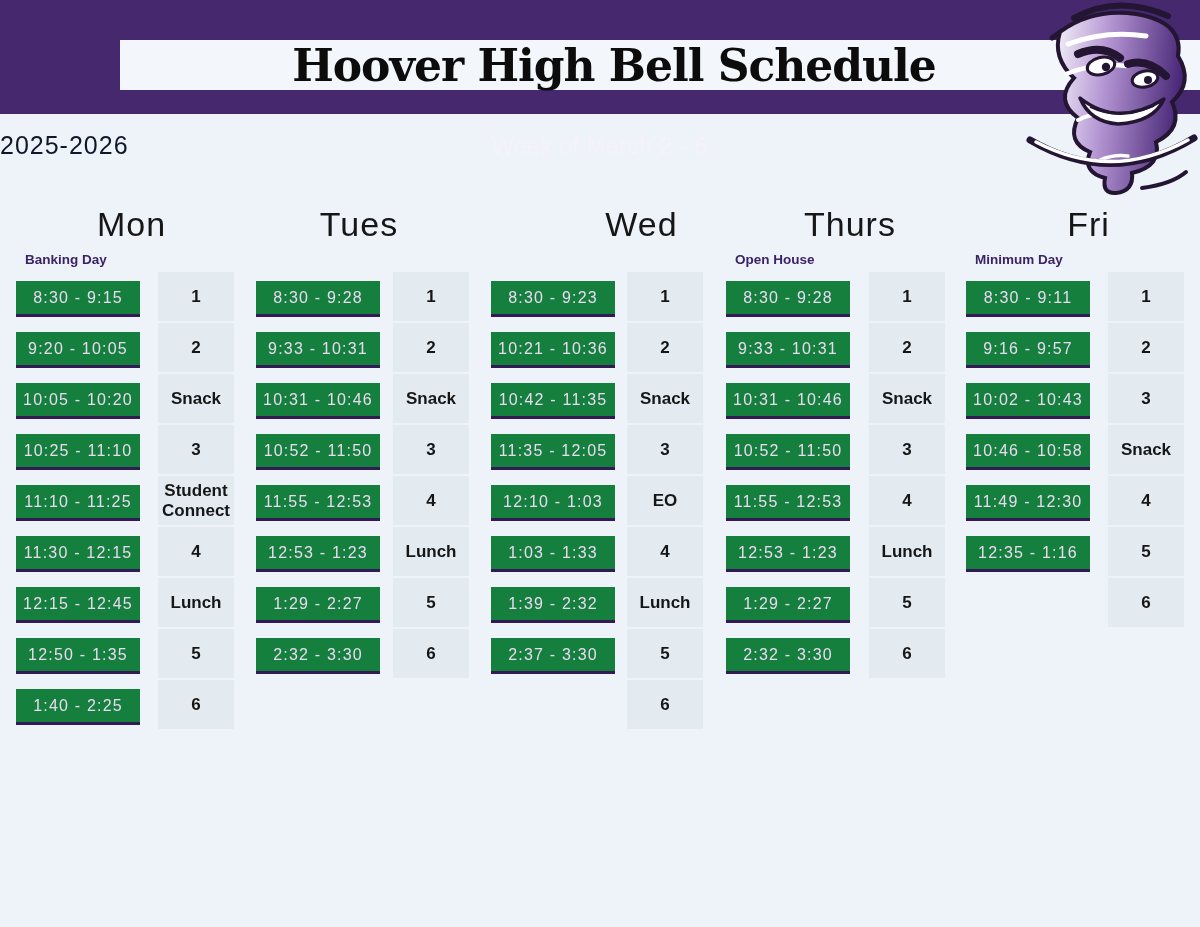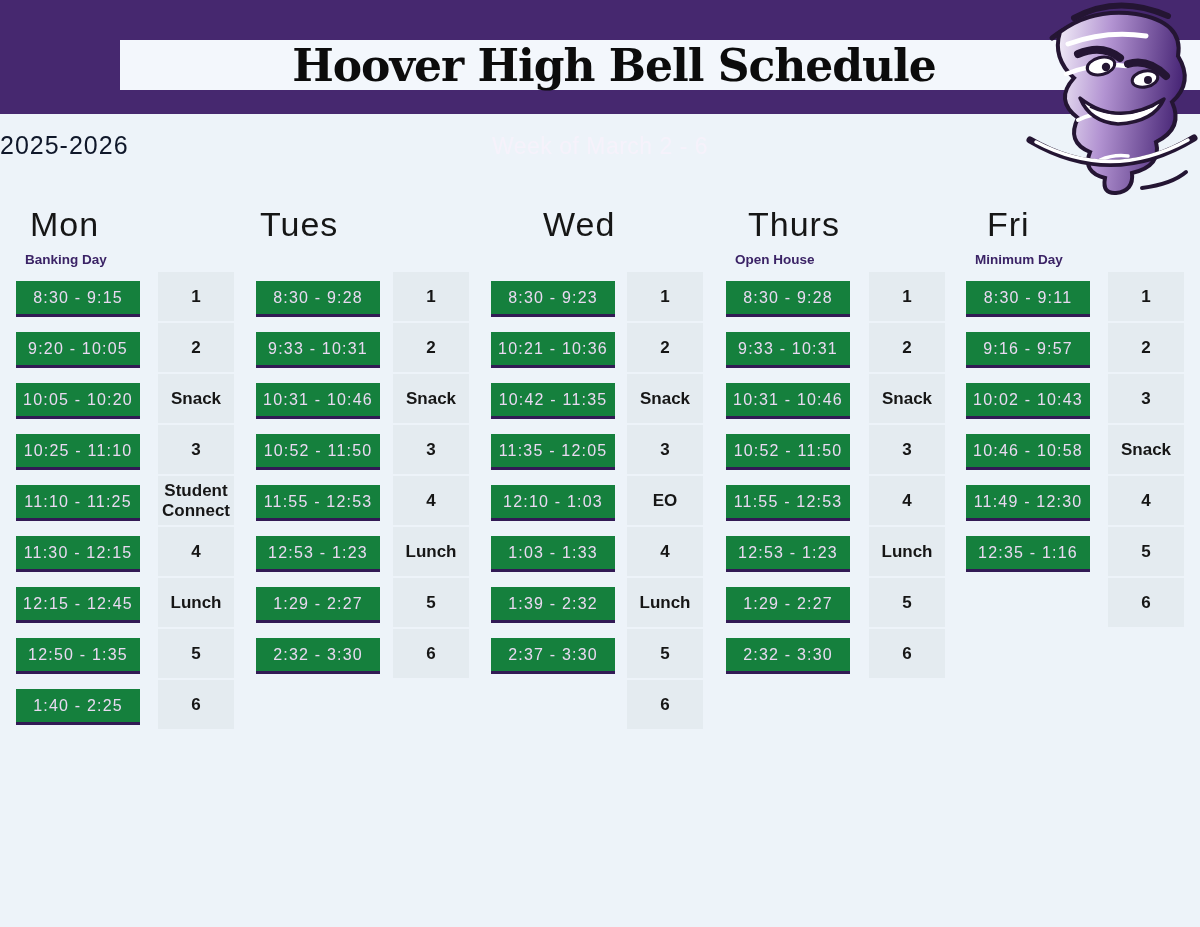--- a/index.html
+++ b/index.html
@@ -38,21 +38,21 @@
   
   .mascot {
     position:absolute; left:1022px; top:2px; width:178px; height:196px;
     z-index:5;
   }
 
   
   .day-col { position:absolute; top:205px; }
   .day-name {
     position:absolute; top:0; left:0; right:15px;
-    text-align:left; font-size:34px; font-weight:400; color:#161616;
+    text-align:center; font-size:34px; font-weight:400; color:#161616;
     letter-spacing:1px;
   }
   .day-note {
     position:absolute; top:47px; left:9px;
     font-size:13.5px; font-weight:bold; color:#3b2366;
     white-space:nowrap;
   }
   .times-col {
     position:absolute; top:76px; left:0;
     display:flex; flex-direction:column; gap:15px;

